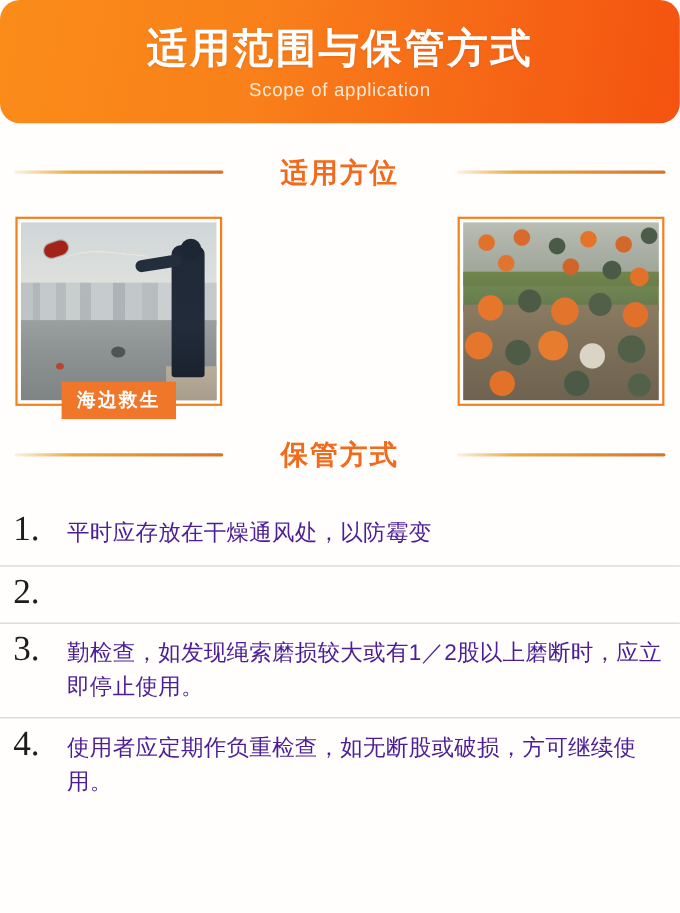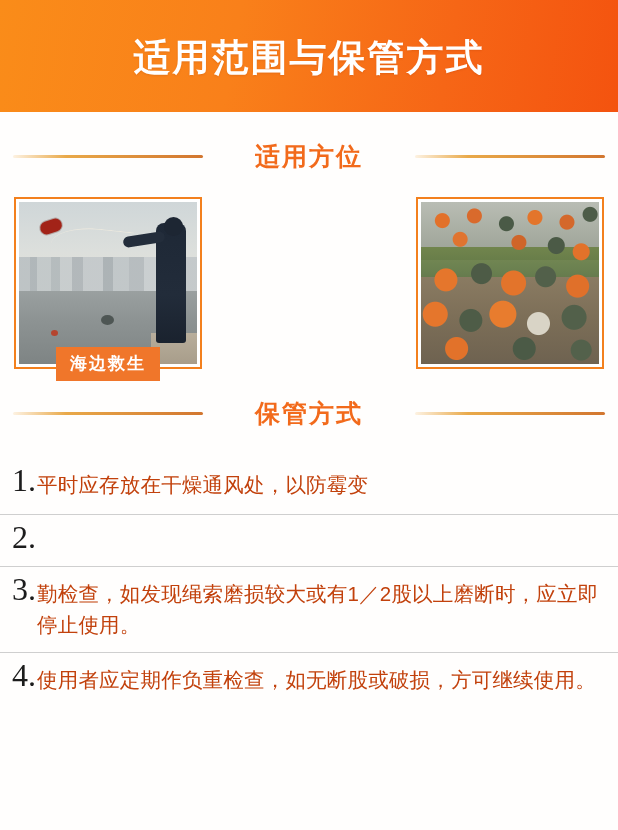--- a/index.html
+++ b/index.html
@@ -25,20 +25,21 @@
     position: relative;
     width: 618px;
     height: 112px;
     background: linear-gradient(100deg, #fa8c19 0%, #f9801a 38%, #f66616 72%, #f4530f 100%);
     display: flex;
     flex-direction: column;
     align-items: center;
     justify-content: center;
     box-sizing: border-box;
     padding-top: 4px;
+    border-radius: 18px;
   }
   .banner-title {
     color: #ffffff;
     font-size: 37px;
     font-weight: bold;
     letter-spacing: 2px;
     line-height: 1.1;
     text-shadow: 0 1px 2px rgba(150,50,0,0.18);
   }
   .banner-sub {
@@ -295,36 +296,38 @@
     font-size: 32px;
     line-height: 34px;
     color: #1c1c1c;
     flex: 0 0 auto;
     padding-right: 1px;
     margin-top: -3px;
   }
   .itext {
     font-size: 20.5px;
     line-height: 31px;
-    color: #c2410c;
+    color: #4c1d95;
     letter-spacing: 0.2px;
     padding-top: 3px;
+    margin-left: 24px;
   }
   .item-1 { padding-top: 10px; padding-bottom: 14px; }
   .item-2 { padding-top: 8px; padding-bottom: 12px; }
   .item-3 { padding-top: 8px; padding-bottom: 12px; }
   .item-4 { padding-top: 8px; }
 </style>
 </head>
 <body>
 
 <div class="page">
 
   <div class="banner">
     <div class="banner-title">适用范围与保管方式</div>
+    <div class="banner-sub">Scope of application</div>
   </div>
 
   <div class="section-head head-zone-1">
     <div class="rule left"></div>
     <div class="section-title">适用方位</div>
     <div class="rule right"></div>
   </div>
 
   <div class="img-row">
 

